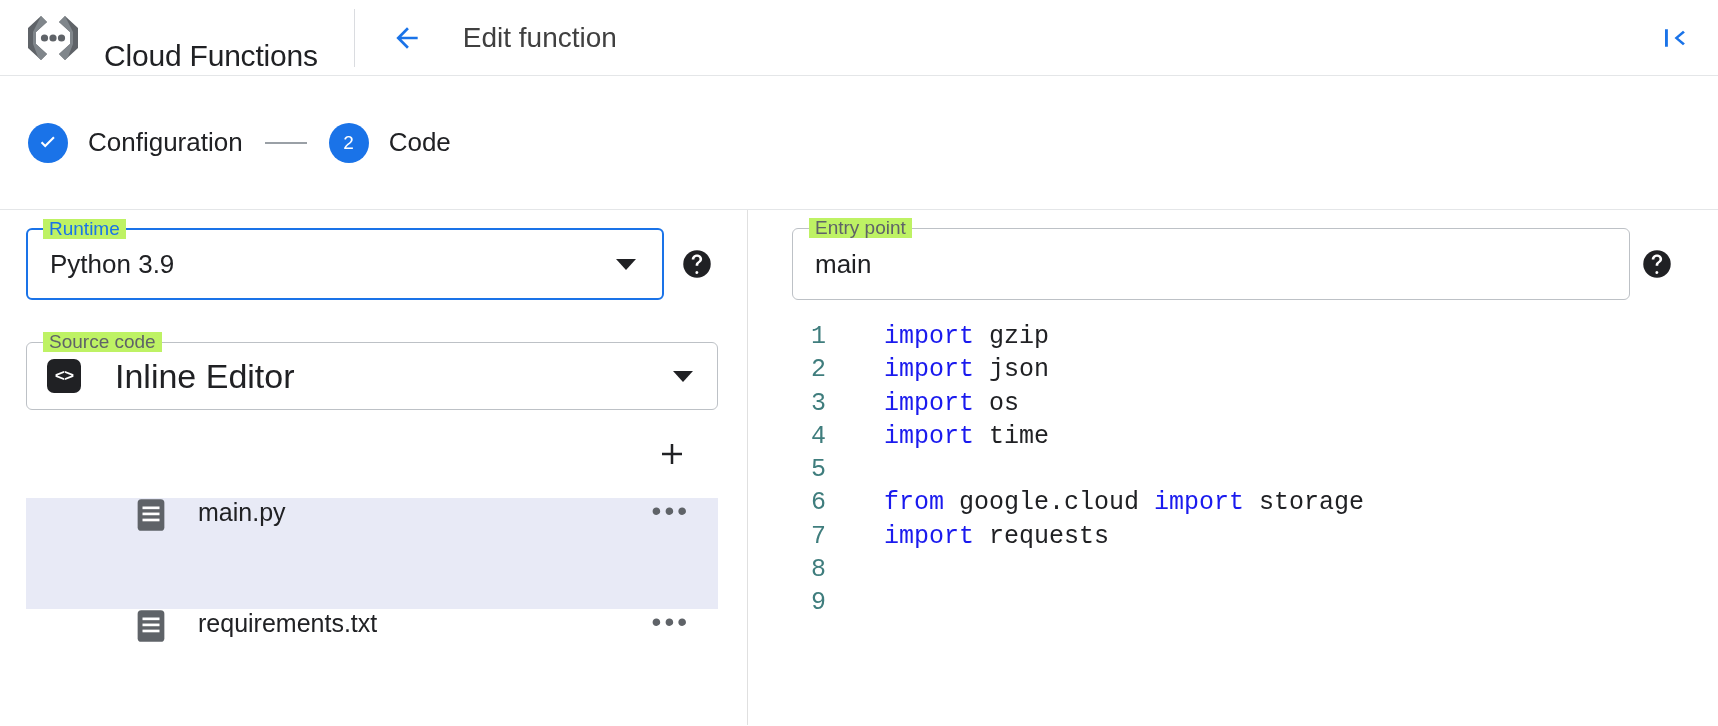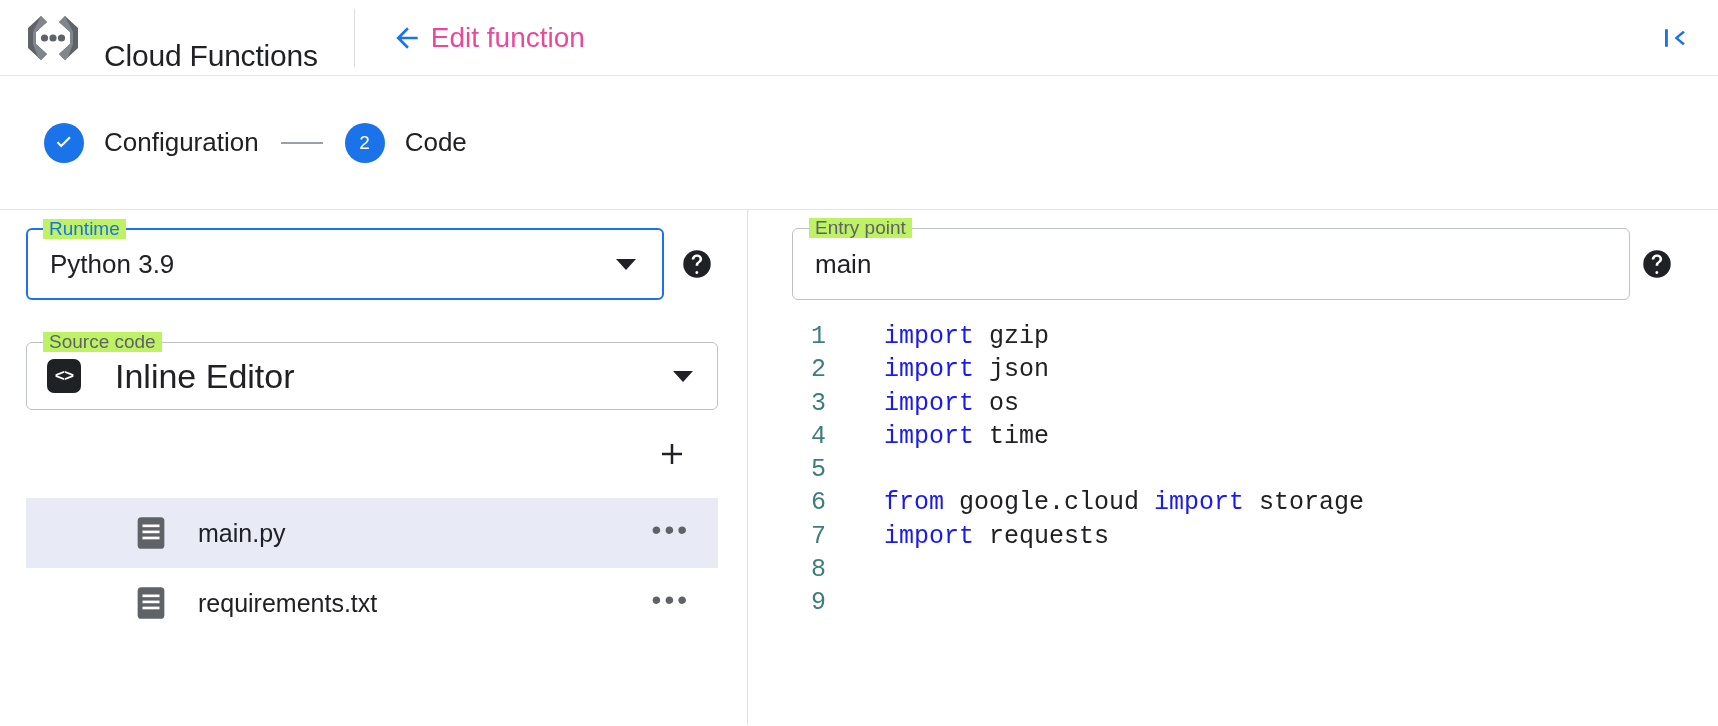--- a/index.html
+++ b/index.html
@@ -62,21 +62,22 @@
     display: flex;
     align-items: center;
     justify-content: center;
     border-radius: 50%;
     cursor: pointer;
     flex: 0 0 auto;
   }
 
   .page-title {
     font-size: 28px;
-    color: #ec4899;
+    color: #404040;
+    margin-left: 32px;
     white-space: nowrap;
     text-align: center;
   }
 
   .collapse-btn {
     position: absolute;
     right: 22px;
     top: 50%;
     transform: translateY(-50%);
     width: 42px;
@@ -86,21 +87,21 @@
     justify-content: center;
     cursor: pointer;
     border-radius: 50%;
   }
 
   
   .stepper {
     height: 134px;
     display: flex;
     align-items: center;
-    padding-left: 44px;
+    padding-left: 28px;
     background: #ffffff;
     border-bottom: 1px solid #e4e6e8;
   }
 
   .step {
     display: flex;
     align-items: center;
     cursor: pointer;
   }
 
@@ -293,23 +294,22 @@
 
   
   .file-list {
     position: absolute;
     left: 26px;
     top: 288px;
     width: 692px;
   }
 
   .file-row {
-    height: 70px;
-    display: flex;
-    align-items: center;
+    height: 111px;
+    display: flex;
     padding: 0 24px 0 110px;
     cursor: pointer;
   }
 
   .file-row.selected { background: #e8eaf6; }
 
   .file-icon { width: 30px; height: 34px; flex: 0 0 auto; }
 
   .file-name {
     font-size: 25px;

